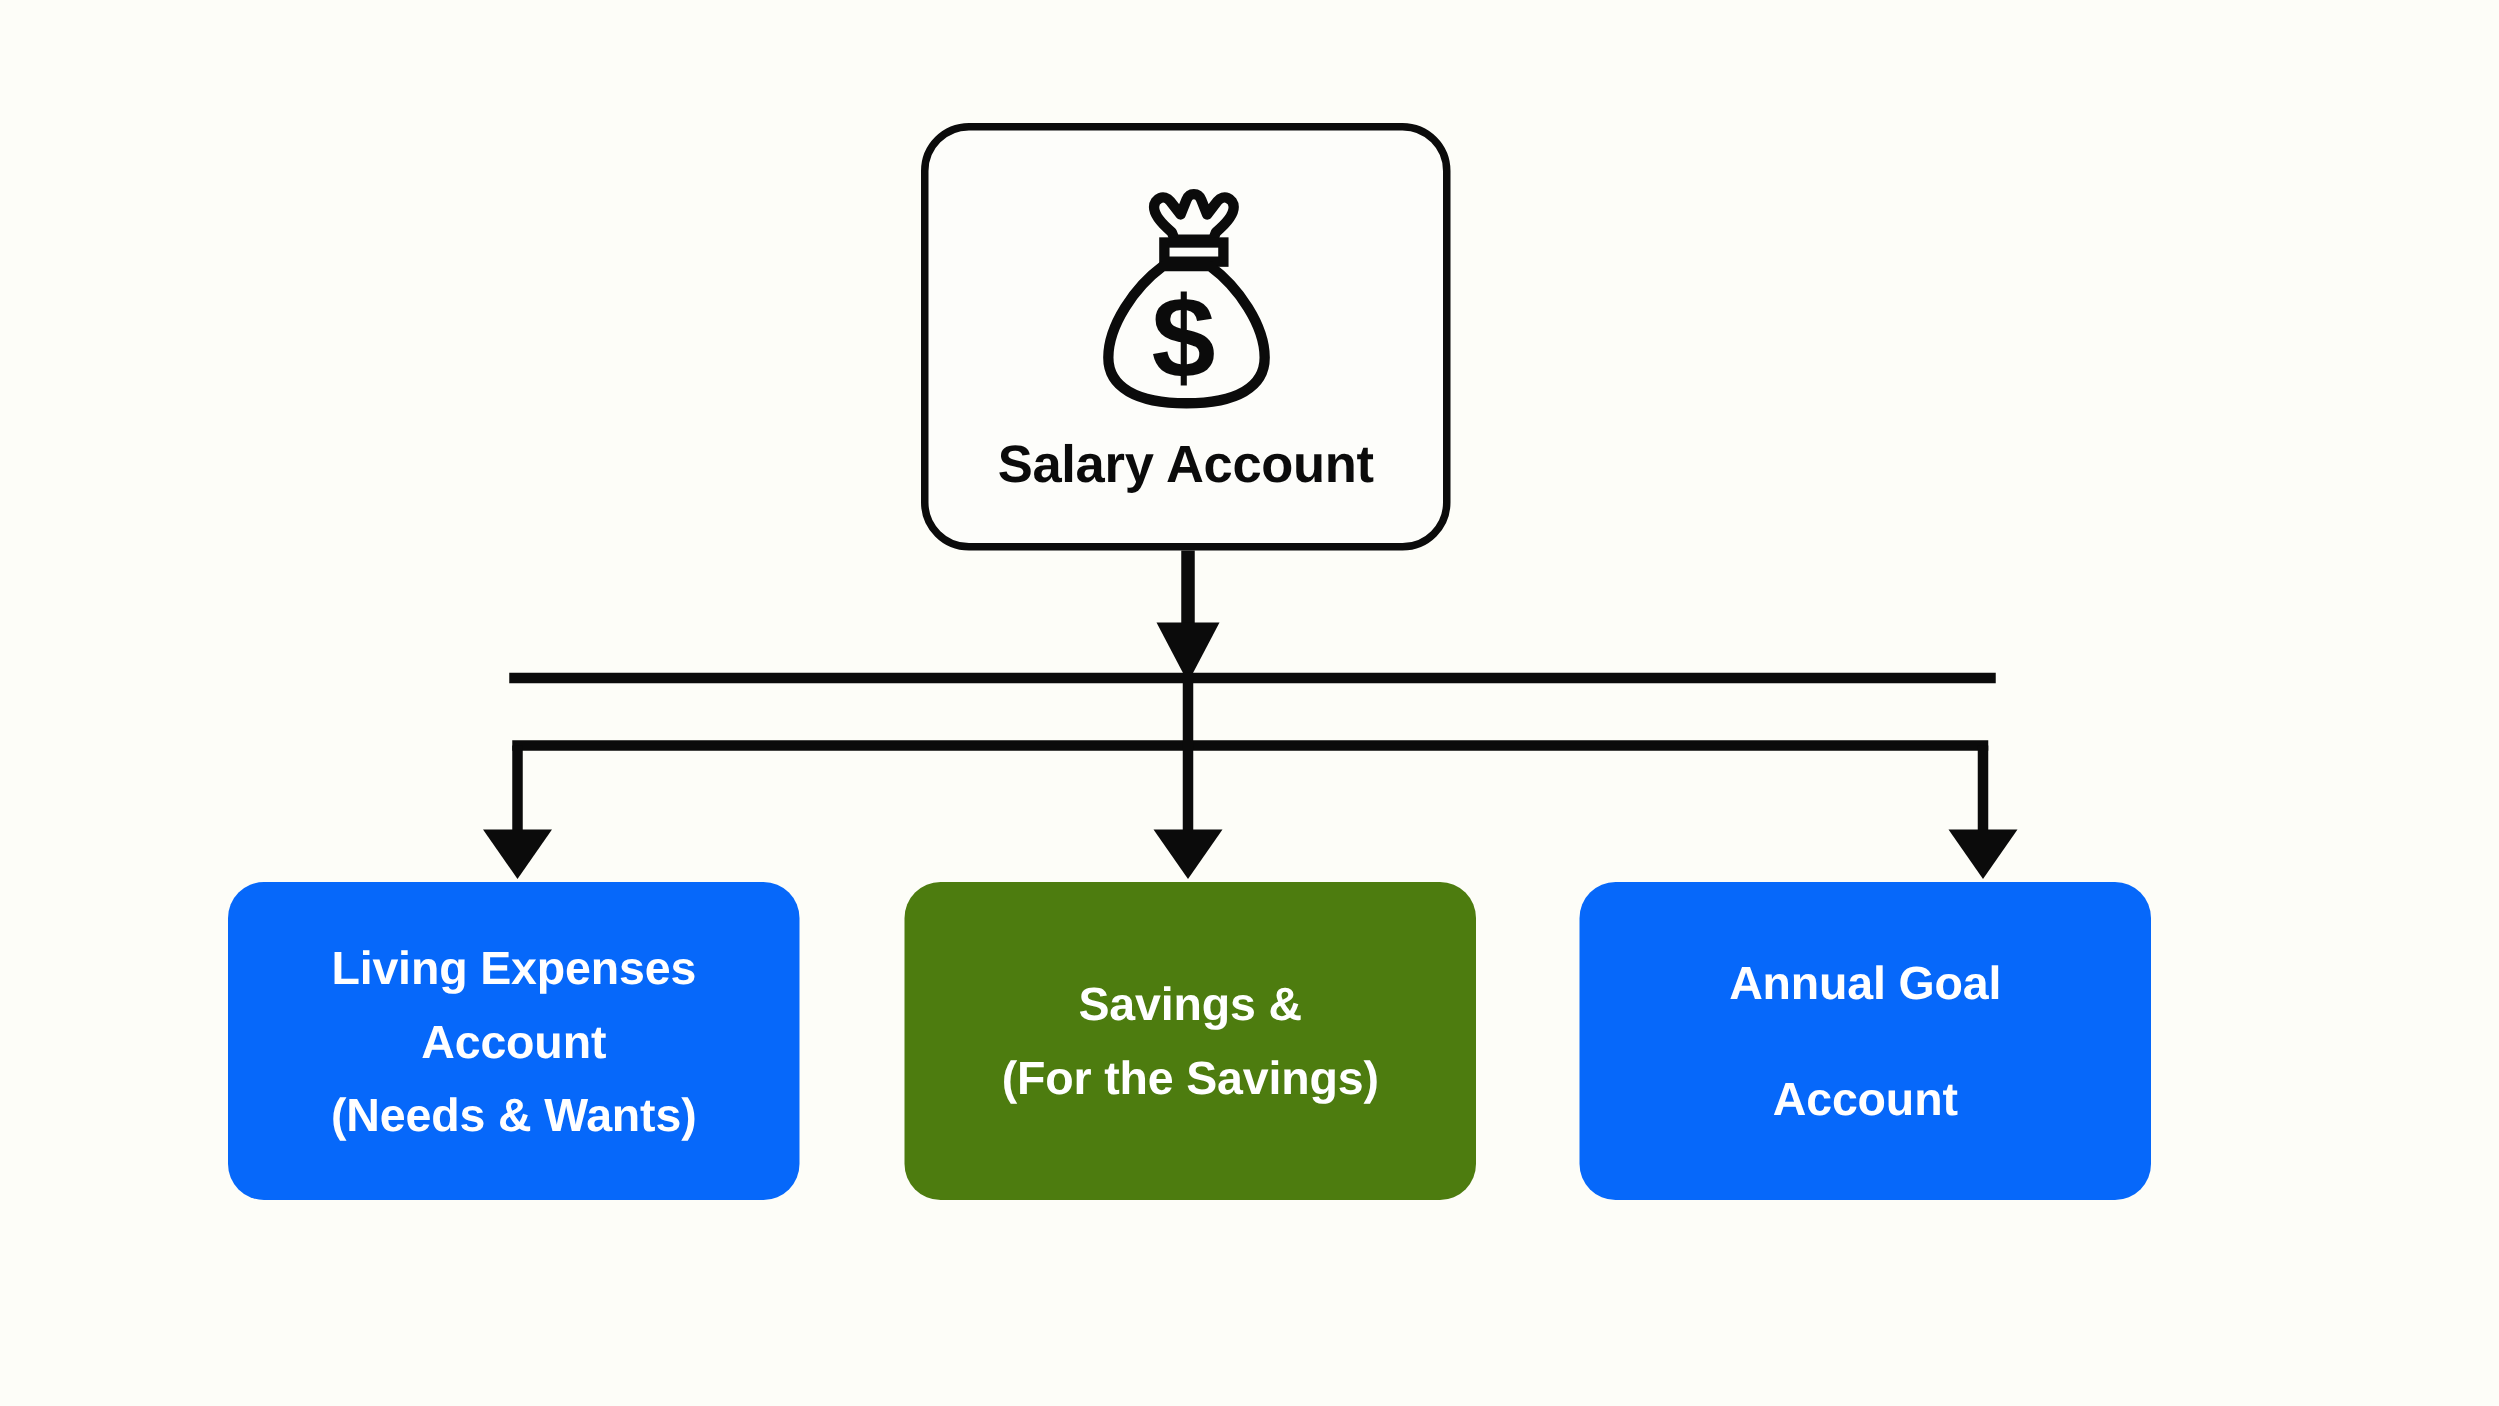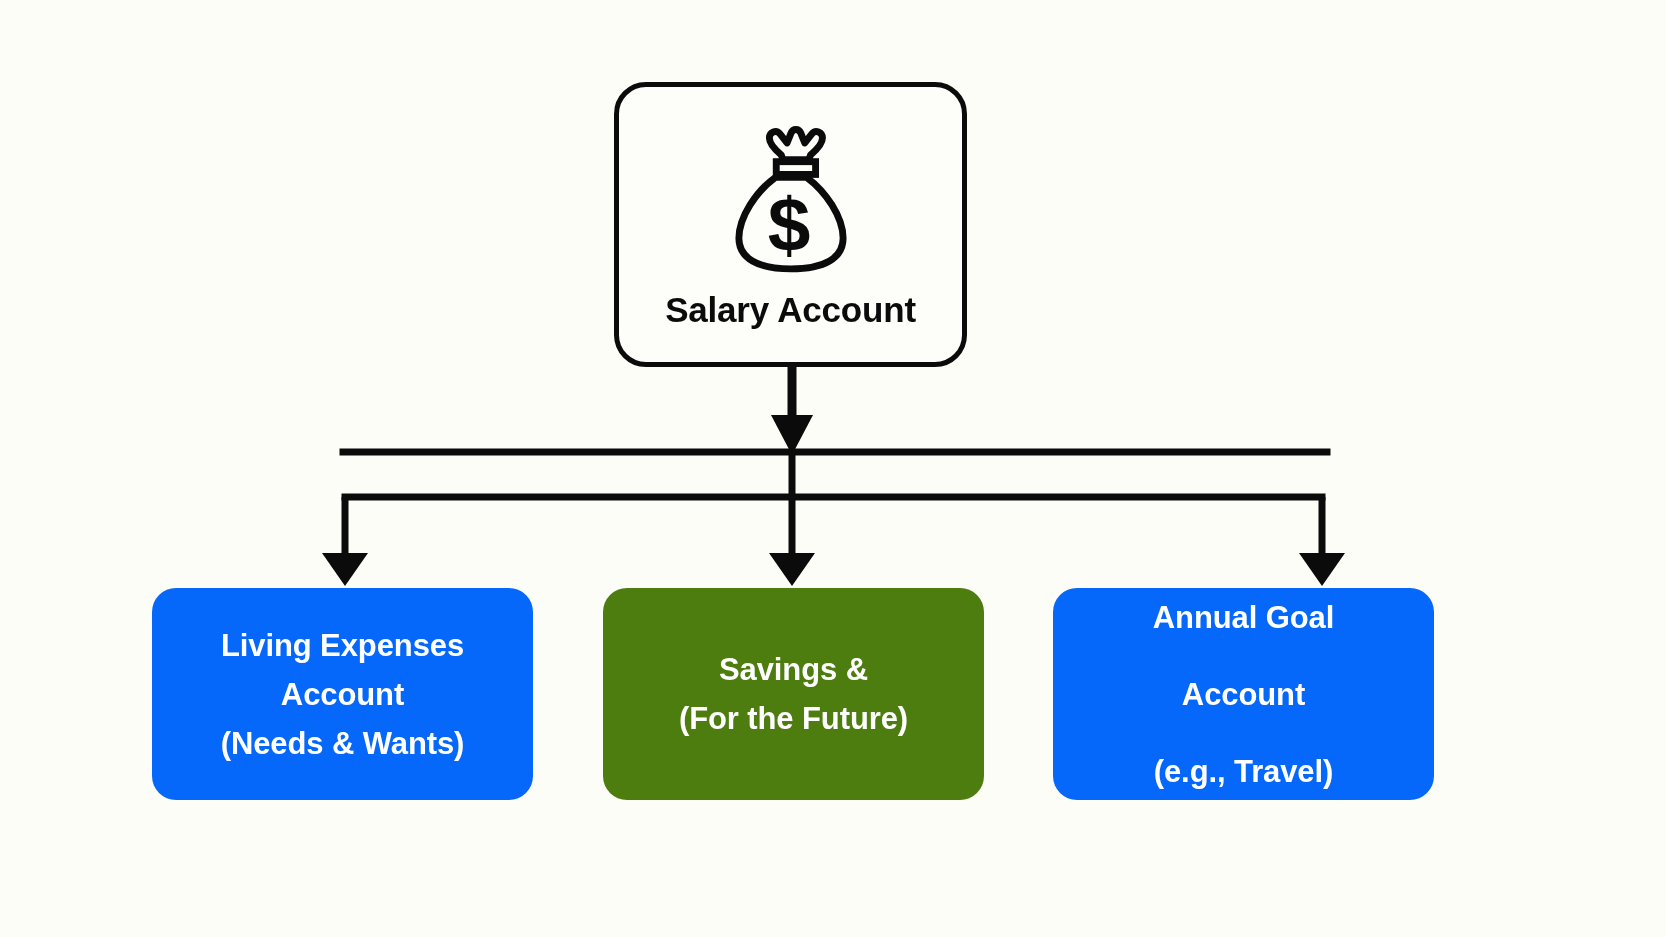--- a/index.html
+++ b/index.html
@@ -135,22 +135,21 @@
   </div>
 
   <div class="leaf-node" id="leaf-living" style="background: rgb(6, 104, 250); color: rgb(255, 255, 255);">
     <div class="leaf-line">Living Expenses</div>
     <div class="leaf-line">Account</div>
     <div class="leaf-line">(Needs &amp; Wants)</div>
   </div>
 
   <div class="leaf-node" id="leaf-savings" style="background: #4d7c0f; color: rgb(255, 255, 255);">
     <div class="leaf-line">Savings &amp;</div>
-    <div class="leaf-line">(For the Future)</div>
+    <div class="leaf-line">(For the Savings)</div>
   </div>
 
   <div class="leaf-node" id="leaf-annual" style="background: rgb(6, 104, 250); color: rgb(255, 255, 255);">
     <div class="leaf-line">Annual Goal</div>
     <div class="leaf-line">Account</div>
-    <div class="leaf-line">(e.g., Travel)</div>
   </div>
 
 </div>
 
 </body></html>

